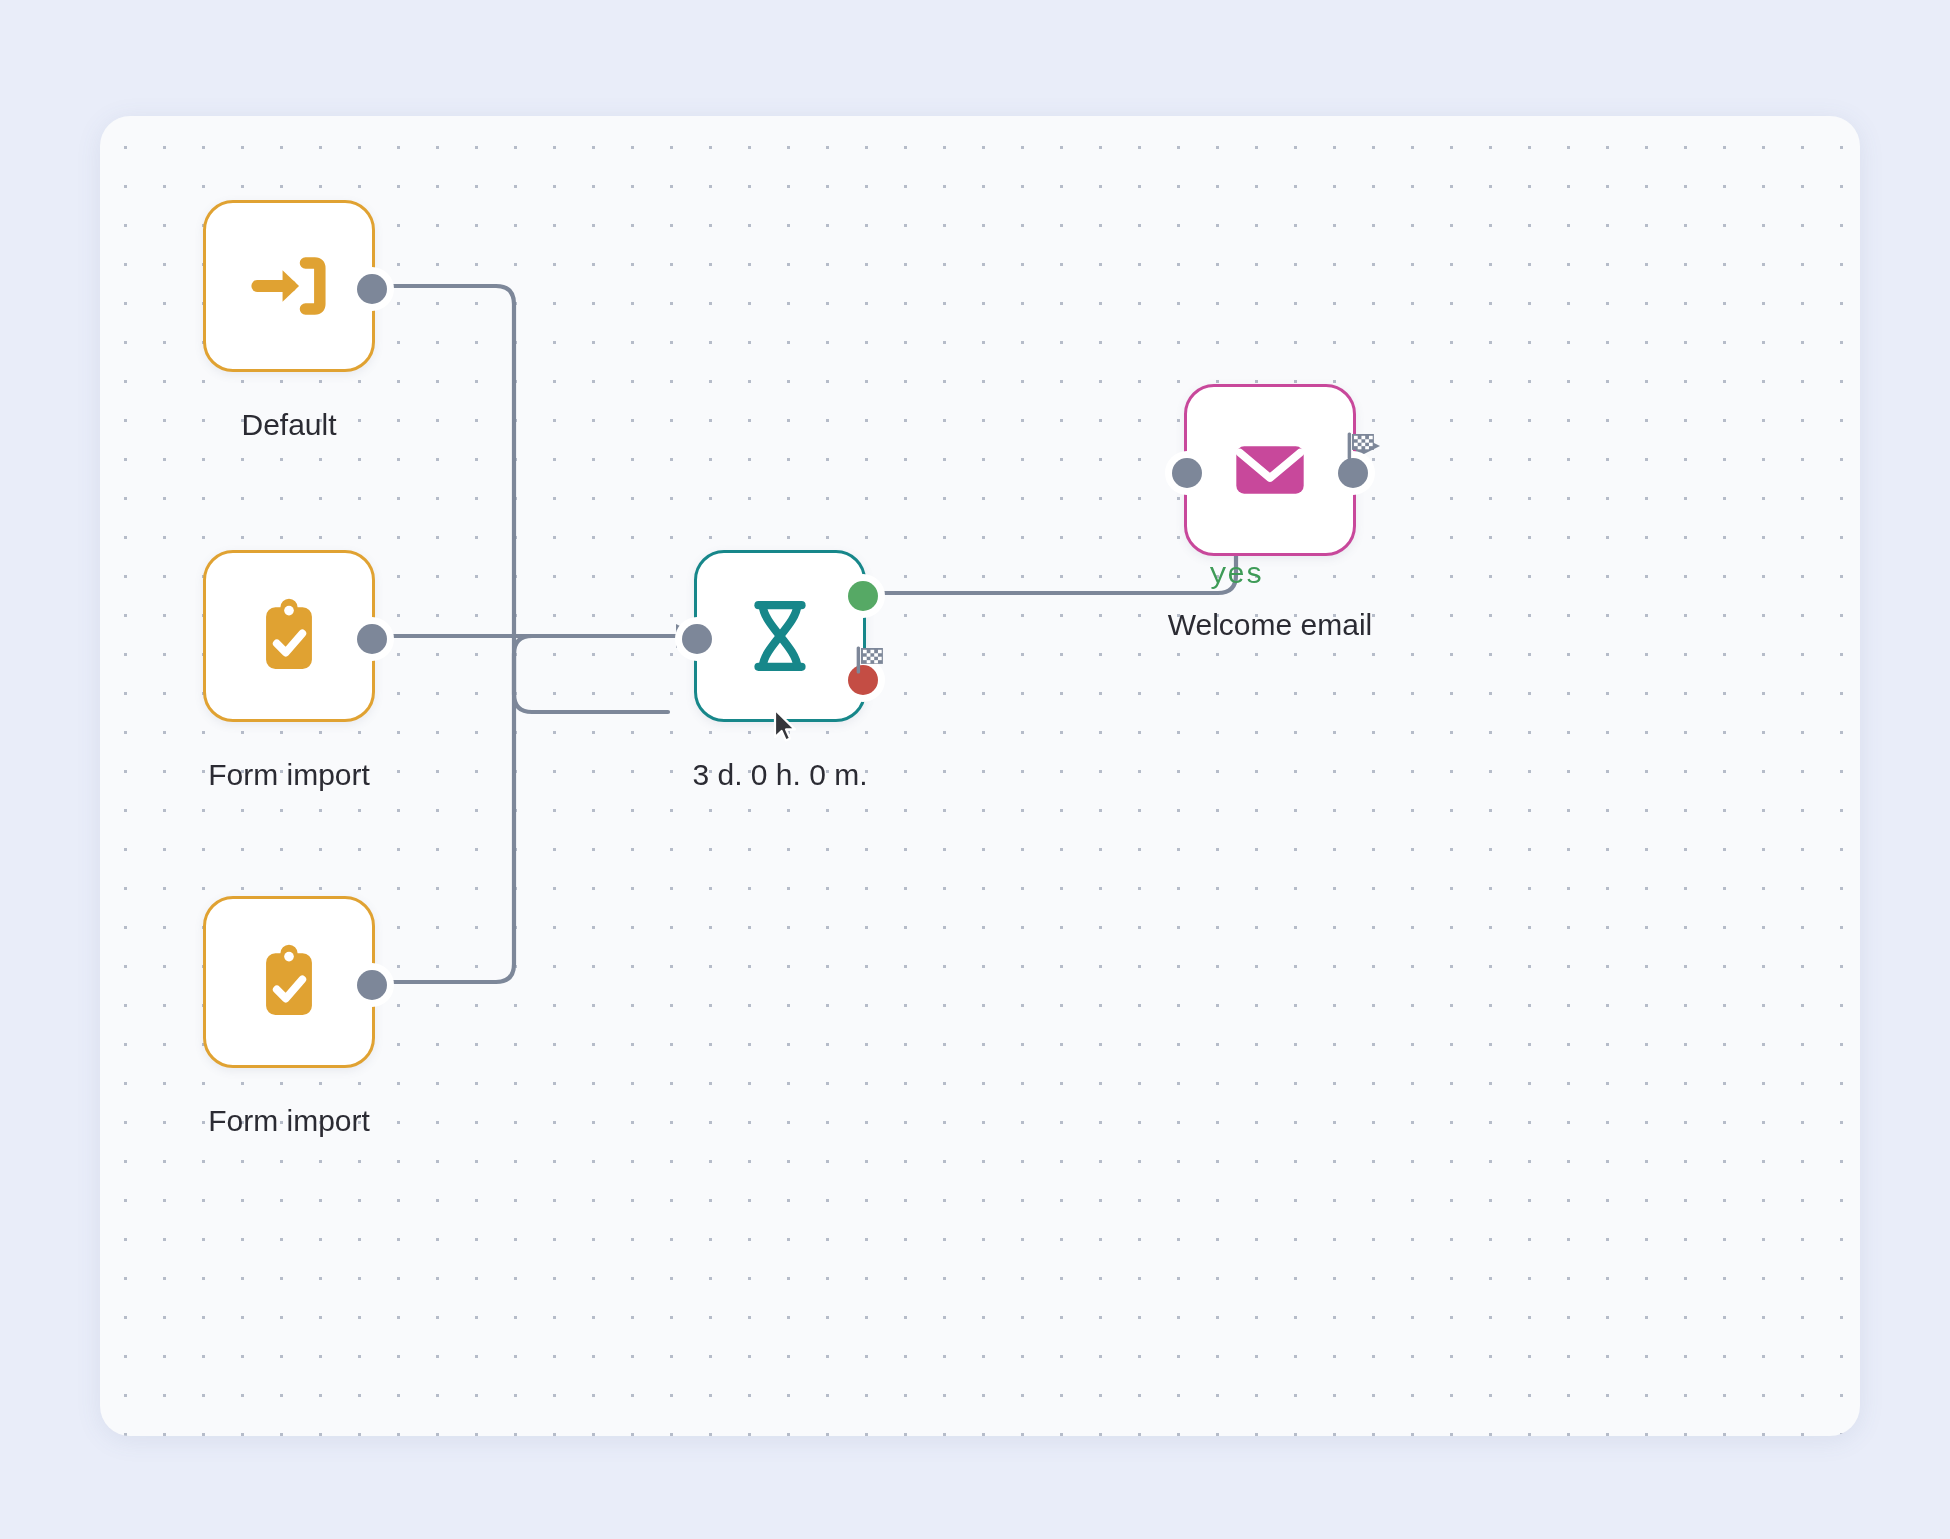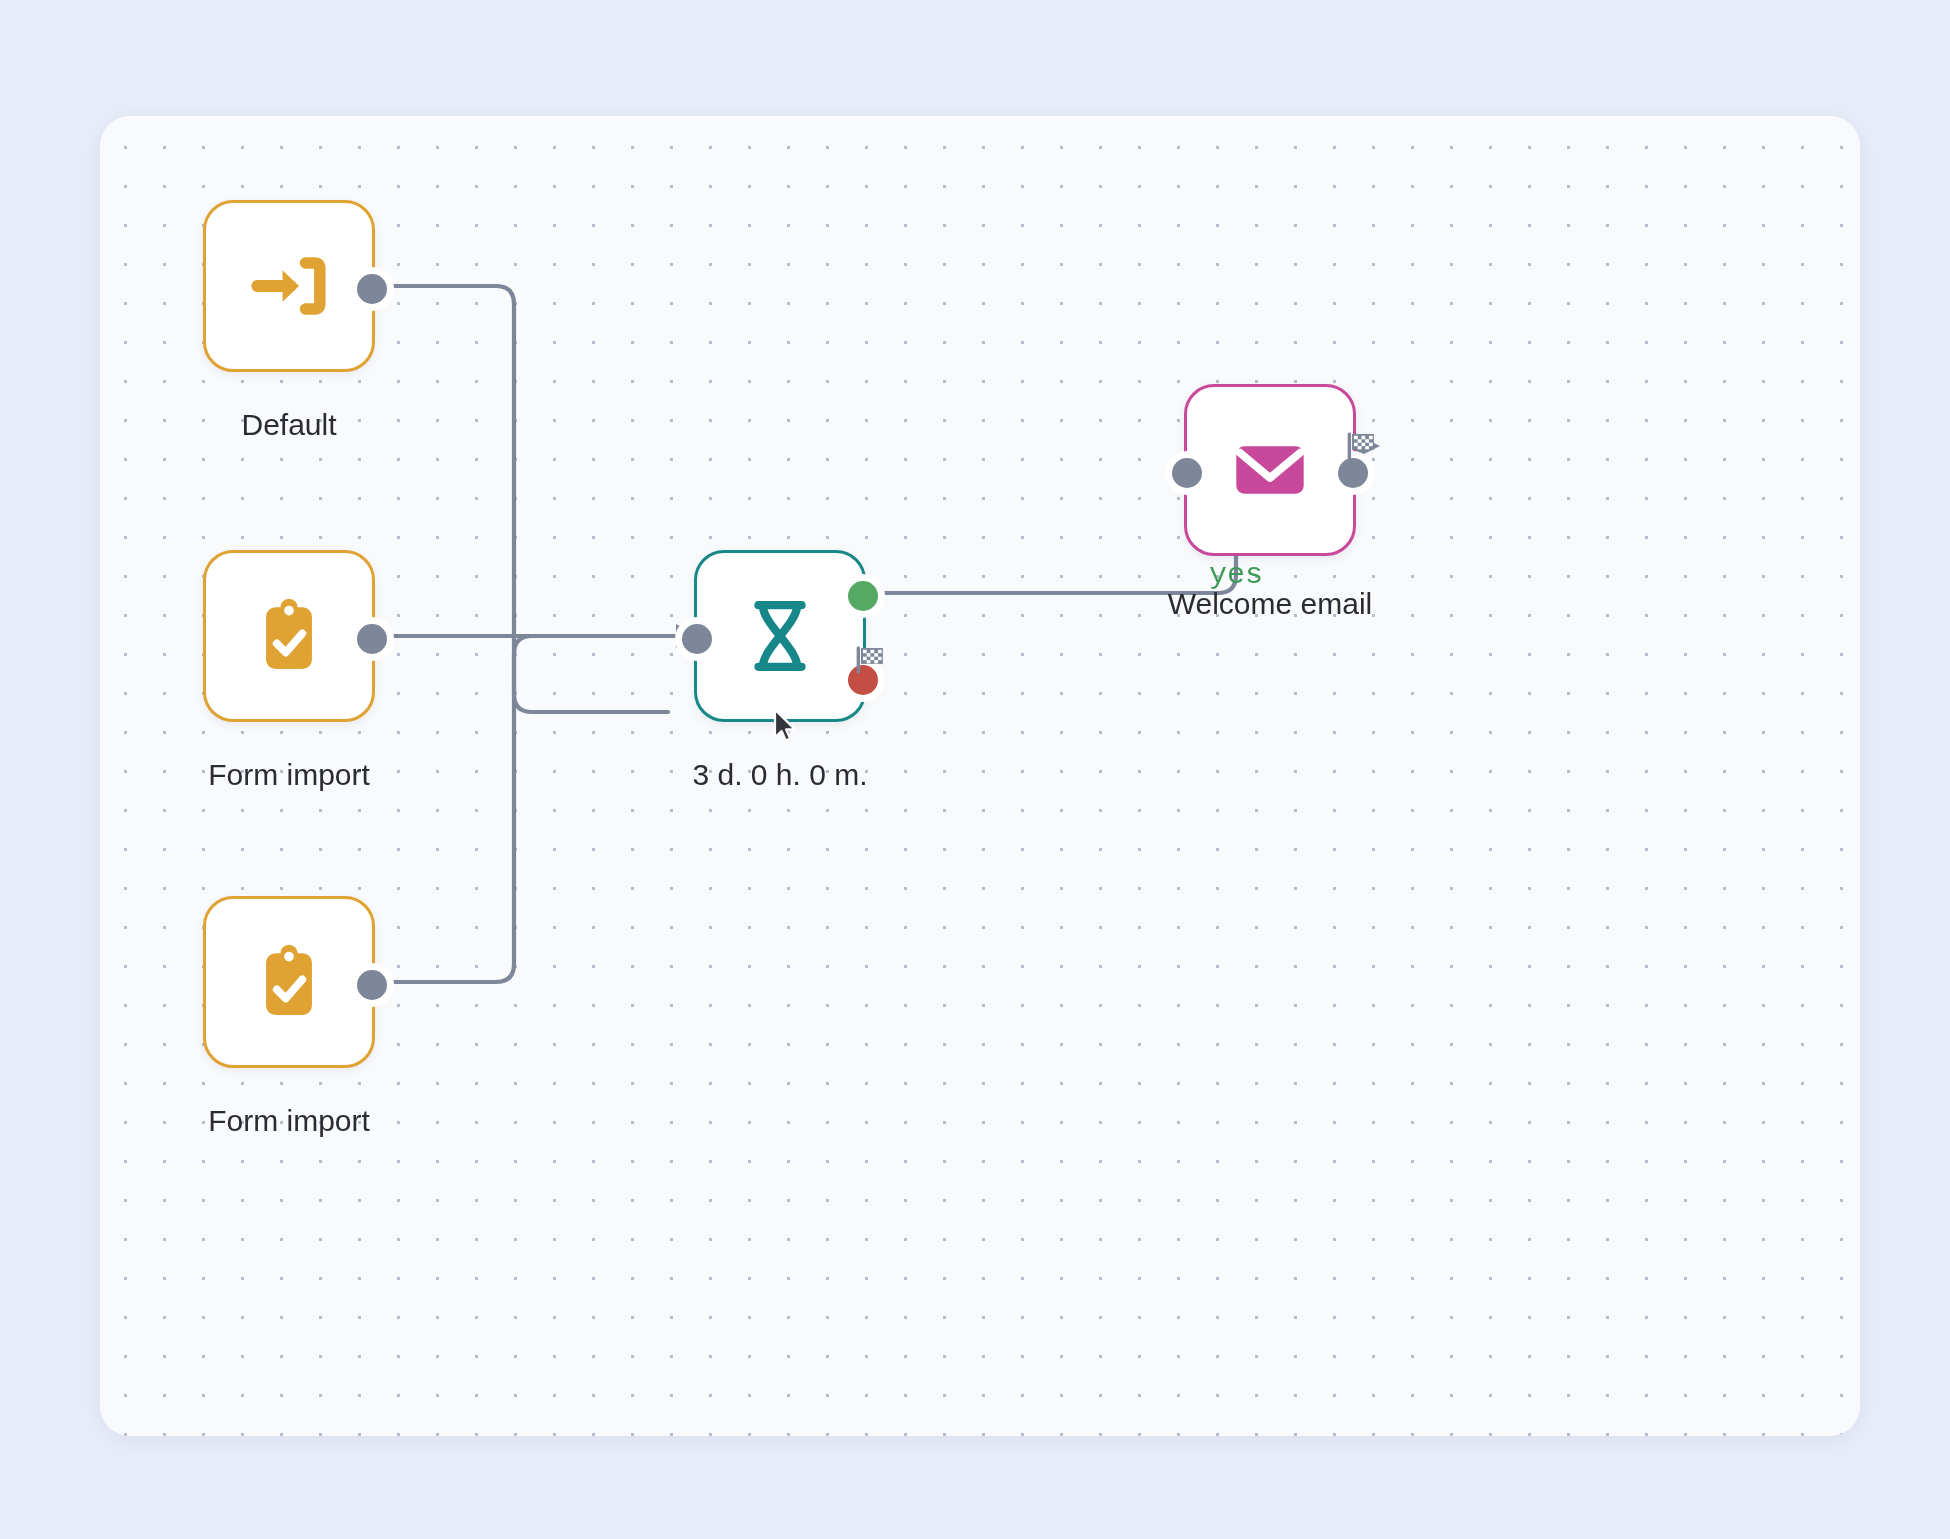--- a/index.html
+++ b/index.html
@@ -229,21 +229,21 @@
     </svg>
 
     <div class="node magenta" style="left:1084px; top:268px;">
       <svg class="node-icon" viewBox="0 0 24 24">
         <rect x="2.6" y="5.4" width="18.8" height="13.2" rx="2.2" fill="#c8489b"></rect>
         <path d="M3.6 7.2 L12 14.2 L20.4 7.2" stroke="#ffffff" stroke-width="2.2" fill="none" stroke-linecap="round" stroke-linejoin="round"></path>
       </svg>
       <span class="port in"></span>
       <span class="port out"></span>
     </div>
-    <div class="node-label" style="left:1170px; top:469px;">Welcome email</div>
+    <div class="node-label" style="left:1170px; top:490px;">Welcome email</div>
 
     <svg class="flag" style="left:1243px; top:312px;" viewBox="0 0 24 24">
       <rect x="3.1" y="3" width="2.3" height="18" rx="1" fill="#7d8799"></rect>
       <path d="M6 4 H20.6 V14.6 H6 Z" fill="#7d8799"></path>
       <g fill="#ffffff">
         <rect x="7.3" y="5.2" width="2.5" height="2.3"></rect>
         <rect x="12.3" y="5.2" width="2.5" height="2.3"></rect>
         <rect x="17.3" y="5.2" width="2.5" height="2.3"></rect>
         <rect x="9.8" y="7.5" width="2.5" height="2.3"></rect>
         <rect x="14.8" y="7.5" width="2.5" height="2.3"></rect>

